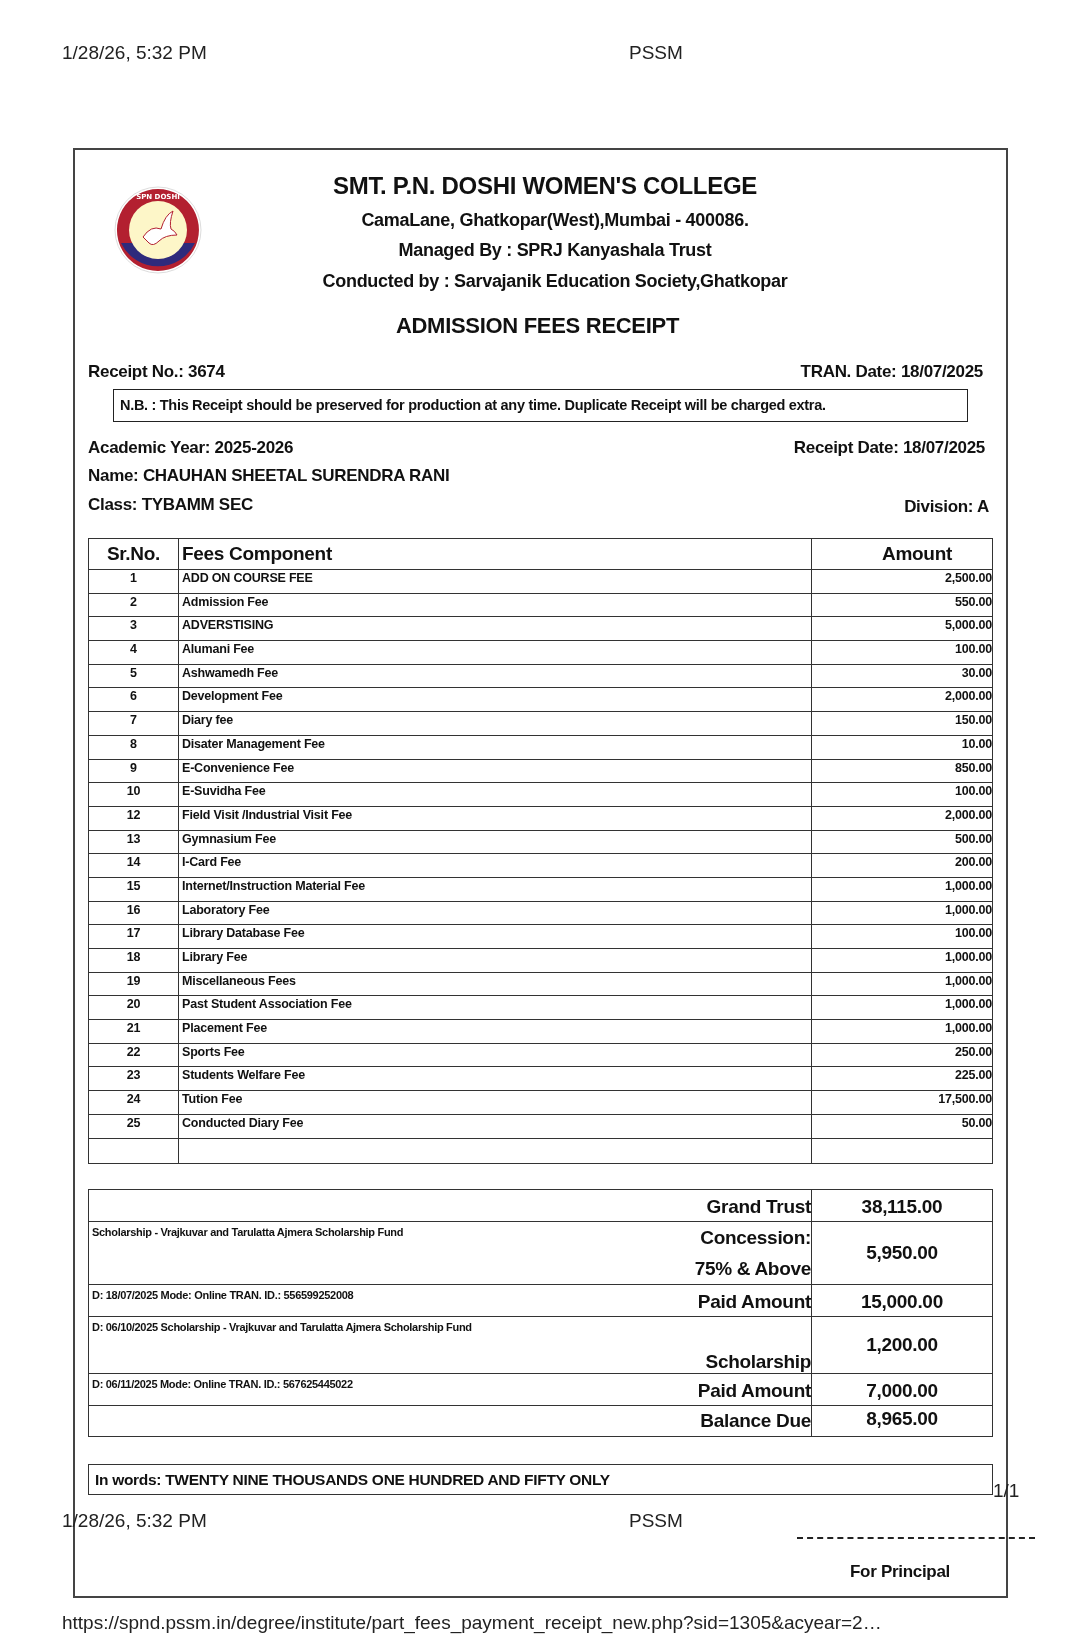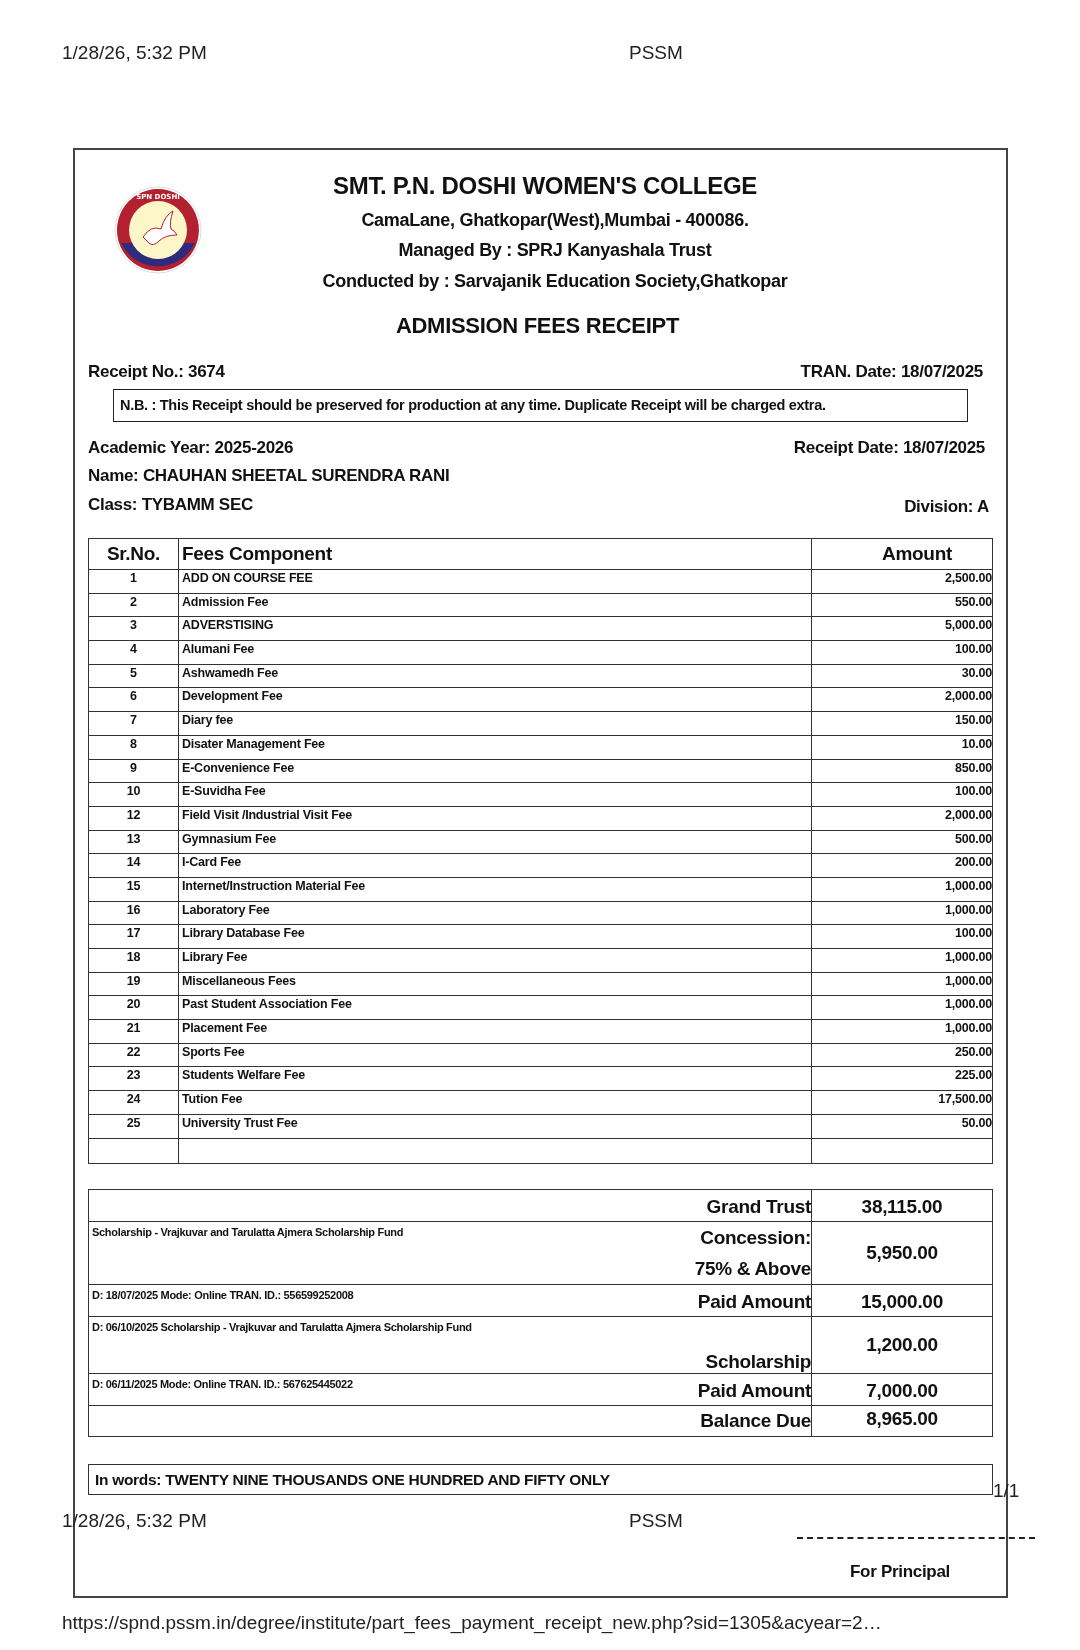--- a/index.html
+++ b/index.html
@@ -238,21 +238,21 @@
         <td class="c-comp">Students Welfare Fee</td>
         <td class="c-amt">225.00</td>
       </tr>
       <tr>
         <td class="c-sr">24</td>
         <td class="c-comp">Tution Fee</td>
         <td class="c-amt">17,500.00</td>
       </tr>
       <tr>
         <td class="c-sr">25</td>
-        <td class="c-comp">University Trust Fee</td>
+        <td class="c-comp">Conducted Diary Fee</td>
         <td class="c-amt">50.00</td>
       </tr>
       <tr class="empty">
         <td></td>
         <td></td>
         <td></td>
       </tr>
     </tbody>
 </table>
 

